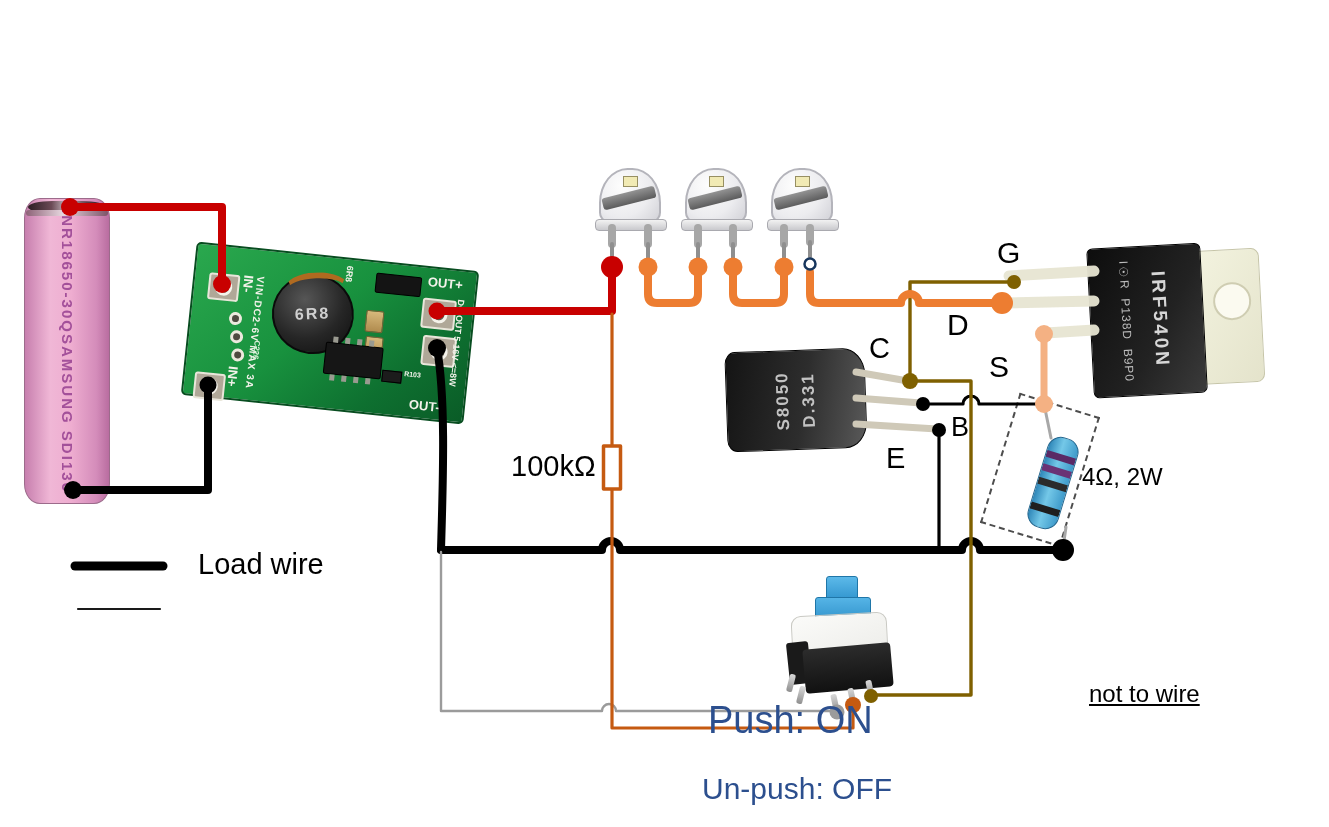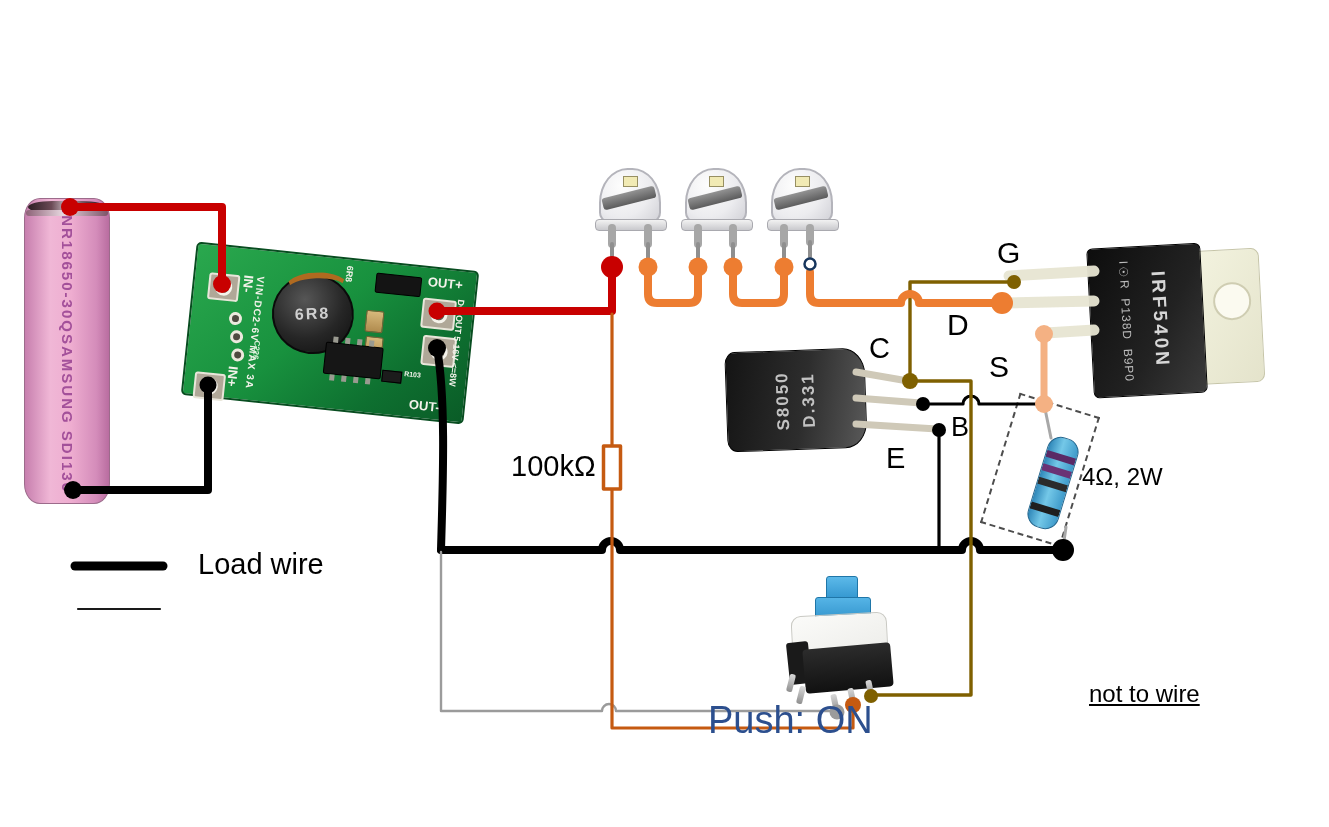--- a/index.html
+++ b/index.html
@@ -324,15 +324,16 @@
   <div class="lbl" style="left:1082px;top:464px;font-size:24px;z-index:60;">4Ω, 2W</div>
 
   <div class="lbl" style="left:869px;top:333px;font-size:29px;z-index:60;">C</div>
   <div class="lbl" style="left:951px;top:413px;font-size:27px;z-index:60;">B</div>
   <div class="lbl" style="left:886px;top:443px;font-size:29px;z-index:60;">E</div>
   <div class="lbl" style="left:997px;top:236px;font-size:30px;z-index:60;">G</div>
   <div class="lbl" style="left:947px;top:308px;font-size:30px;z-index:60;">D</div>
   <div class="lbl" style="left:989px;top:350px;font-size:30px;z-index:60;">S</div>
 
   <div class="lbl blue" style="left:708px;top:689px;font-size:38px;z-index:60;margin-top:11px;">Push: ON</div>
+  <div class="lbl blue" style="left:702px;top:772px;font-size:30px;z-index:60;">Un-push: OFF</div>
   <div class="lbl" style="left:1089px;top:681px;font-size:24px;text-decoration:underline;z-index:60;">not to wire</div>
 
 </div>
 
 </body></html>

